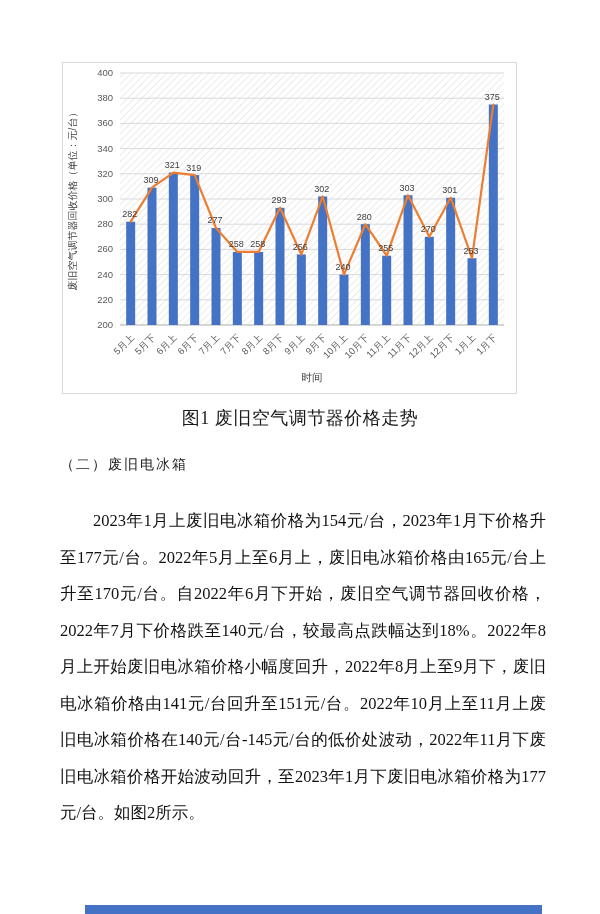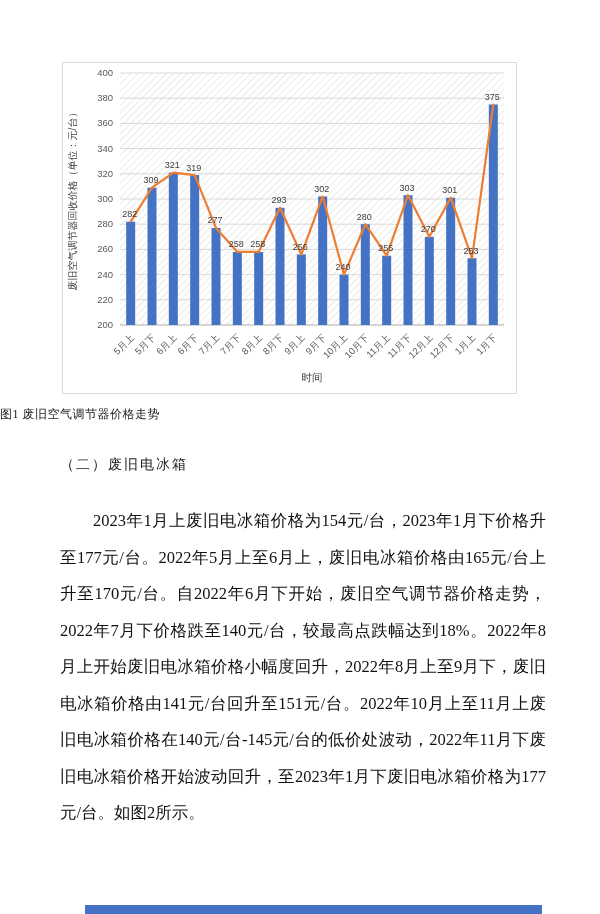--- a/index.html
+++ b/index.html
@@ -16,21 +16,22 @@
     left: 62px; top: 62px;
     width: 455px; height: 332px;
     background: #ffffff;
     border: 1px solid #d9d9d9;
   }
   .chart-wrap svg { display: block; }
   .fig-caption {
     position: absolute;
     left: 0; top: 406px;
     width: 600px;
-    font-size: 12px;
+    text-align: center;
+    font-size: 18px;
     letter-spacing: 0.5px;
     color: #1a1a1a;
   }
   .section-heading {
     position: absolute;
     left: 60px; top: 456px;
     width: 485px;
     font-size: 14px;
     letter-spacing: 2px;
     color: #1a1a1a;
@@ -143,15 +144,15 @@
       <text x="434.3333333333333" y="275" text-anchor="end" transform="rotate(-45 434.3333333333333 275)" font-family="Liberation Sans, sans-serif" font-size="9.5" fill="#595959">1月下</text>
       <text x="249" y="318" text-anchor="middle" font-family="Liberation Sans, sans-serif" font-size="10.5" fill="#404040">时间</text>
       <text x="13" y="136" text-anchor="middle" transform="rotate(-90 13 136)" font-family="Liberation Sans, sans-serif" font-size="10" fill="#404040">废旧空气调节器回收价格（单位：元/台）</text>
     </svg>
 </div>
 
 <div class="fig-caption">图1  废旧空气调节器价格走势</div>
 
 <div class="section-heading">（二）废旧电冰箱</div>
 
-<div class="body-paragraph">2023年1月上废旧电冰箱价格为154元/台，2023年1月下价格升至177元/台。2022年5月上至6月上，废旧电冰箱价格由165元/台上升至170元/台。自2022年6月下开始，废旧空气调节器价格走势，2022年7月下价格跌至140元/台，较最高点跌幅达到18%。2022年8月上开始废旧电冰箱价格小幅度回升，2022年8月上至9月下，废旧电冰箱价格由141元/台回升至151元/台。2022年10月上至11月上废旧电冰箱价格在140元/台-145元/台的低价处波动，2022年11月下废旧电冰箱价格开始波动回升，至2023年1月下废旧电冰箱价格为177元/台。如图2所示。</div>
+<div class="body-paragraph">2023年1月上废旧电冰箱价格为154元/台，2023年1月下价格升至177元/台。2022年5月上至6月上，废旧电冰箱价格由165元/台上升至170元/台。自2022年6月下开始，废旧空气调节器回收价格，2022年7月下价格跌至140元/台，较最高点跌幅达到18%。2022年8月上开始废旧电冰箱价格小幅度回升，2022年8月上至9月下，废旧电冰箱价格由141元/台回升至151元/台。2022年10月上至11月上废旧电冰箱价格在140元/台-145元/台的低价处波动，2022年11月下废旧电冰箱价格开始波动回升，至2023年1月下废旧电冰箱价格为177元/台。如图2所示。</div>
 
 <div class="figure2-edge" style="background: rgb(68, 114, 196);"></div>
 
 </body></html>

